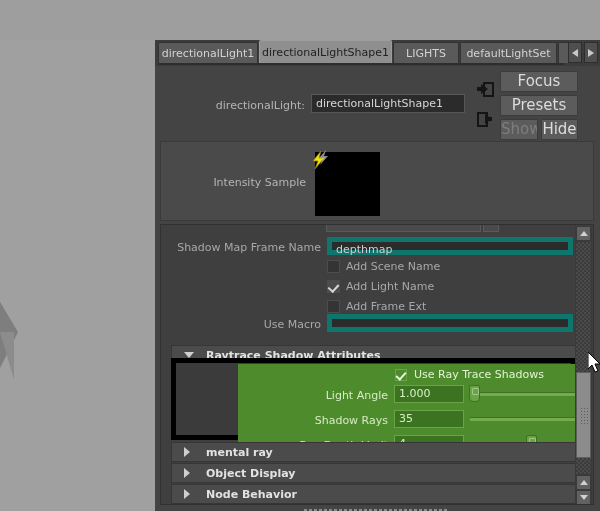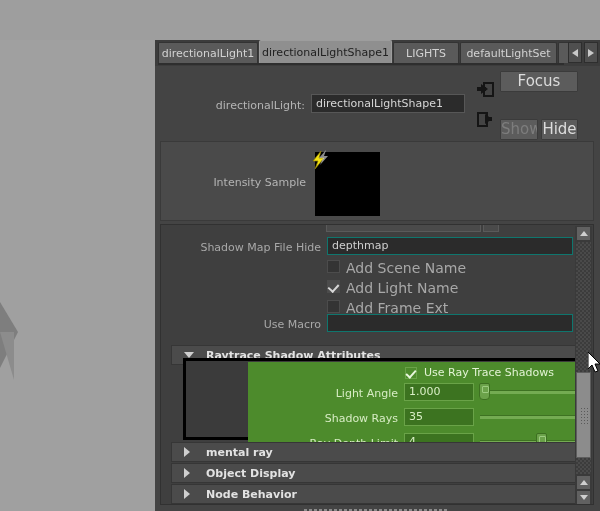--- a/index.html
+++ b/index.html
@@ -162,61 +162,61 @@
   }
   .clipped-field2 {
     position: absolute; left: 312px; top: -9px; width: 16px; height: 16px;
     background: #4a4a4a; border: 1px solid #5a5a5a; box-sizing: border-box;
   }
   .row-label {
     position: absolute; text-align: right; color: #a8a8a8; font-size: 11px;
   }
   .text-field {
     position: absolute;
-    background: #2b2b2b; border: 1px solid #0f766e;
+    background: #2b2b2b; border: 5px solid #0f766e;
     box-sizing: border-box; color: #cfcfcf; font-size: 11px;
     padding: 0 4px; line-height: 16px; height: 18px;
     font-family: "DejaVu Sans", sans-serif;
     outline: none;
   }
   .cbox {
     position: absolute; width: 13px; height: 13px;
     background: #343434; border: 1px solid #4c4c4c;
     box-sizing: border-box;
   }
   .cbox.checked { background: #4c4c4c; }
   .cbox.checked::after {
     content: ""; position: absolute;
     left: 2px; top: 1px; width: 5px; height: 8px;
     border: solid #d8d8d8; border-width: 0 2px 2px 0;
     transform: rotate(42deg);
   }
-  .cb-label { position: absolute; color: #a8a8a8; font-size: 14px; }
+  .cb-label { position: absolute; color: #a8a8a8; font-size: 11px; }
 
   
   .sec-header {
     position: absolute; left: 0; width: 405px; height: 20px;
     background: #4b4b4b;
     border: 1px solid #363636;
     box-sizing: border-box;
   }
   .sec-header .ctri {
     position: absolute; left: 12px; top: 6px; width: 0; height: 0;
   }
   .ctri.down { border-left:5px solid transparent;border-right:5px solid transparent;border-top:6px solid #cfcfcf; }
   .ctri.right { border-top:5px solid transparent;border-bottom:5px solid transparent;border-left:6px solid #cfcfcf; top:4px; }
   .sec-header .stitle {
     position: absolute; left: 34px; top: 3px;
     font-weight: bold; font-size: 11px; color: #e2e2e2;
   }
 
   
   .green-outer {
-    position: absolute; left: 12px; top: 0; width: 405px; height: 82px;
-    background: #3b3b3b; border: 3px solid #000000; box-sizing: border-box; text-decoration: underline;
+    position: absolute; left: 0; top: 0; width: 405px; height: 82px;
+    background: #3b3b3b; border: 5px solid #000000; box-sizing: border-box; text-decoration: underline;
   }
   .green-block {
     position: absolute; left: 62px; top: 1px; width: 342px; height: 80px;
     background: #4d8b2c;
   }
   .g-label {
     position: absolute; text-align: right; color: #d7ecc4; font-size: 11px;
   }
   .g-field {
     position: absolute; height: 18px; line-height: 16px;
@@ -347,20 +347,21 @@
       </div>
       <div class="arrow-icon" style="left:322px;top:44px;">
         <svg width="17" height="15" viewBox="0 0 17 15">
           <rect x="1" y="1" width="9" height="13" fill="none" stroke="#151515" stroke-width="2"></rect>
           <rect x="8" y="5" width="7" height="4" fill="#151515"></rect>
           <polygon points="8,2 15,7 8,12" fill="#151515"></polygon>
         </svg>
       </div>
 
       <div class="btn" style="left:345px;top:3px;width:78px;height:21px;line-height:19px;">Focus</div>
+      <div class="btn" style="left:345px;top:27px;width:78px;height:21px;line-height:19px;">Presets</div>
       <div class="btn disabled" style="left:345px;top:51px;width:38px;height:21px;line-height:19px;">Show</div>
       <div class="btn" style="left:386px;top:51px;width:37px;height:21px;line-height:19px;">Hide</div>
     </div>
 
     <div class="isample-box">
       <div class="isample-label">Intensity Sample</div>
       <div class="isample-swatch"></div>
       <div class="bolt-icon">
         <svg width="20" height="20" viewBox="0 0 20 20">
           <polygon points="11,1 3,11 8,11 5,19 14,8 9,8" fill="#f2e112" stroke="#8a7a06" stroke-width="0.7"></polygon>
@@ -368,21 +369,21 @@
         </svg>
       </div>
     </div>
 
     <div class="attr-area">
       <div class="attr-inner">
 
         <div class="clipped-field"></div>
         <div class="clipped-field2"></div>
 
-        <div class="row-label" style="left:0px;top:16px;width:150px;">Shadow Map File Hide</div>
+        <div class="row-label" style="left:0px;top:16px;width:150px;">Shadow Map Frame Name</div>
         <div class="text-field" style="left:156px;top:12px;width:246px;">depthmap</div>
 
         <div class="cbox" style="left:156px;top:35px;"></div>
         <div class="cb-label" style="left:175px;top:35px;">Add Scene Name</div>
 
         <div class="cbox checked" style="left:156px;top:55px;"></div>
         <div class="cb-label" style="left:175px;top:55px;">Add Light Name</div>
 
         <div class="cbox" style="left:156px;top:75px;"></div>
         <div class="cb-label" style="left:175px;top:75px;">Add Frame Ext</div>

